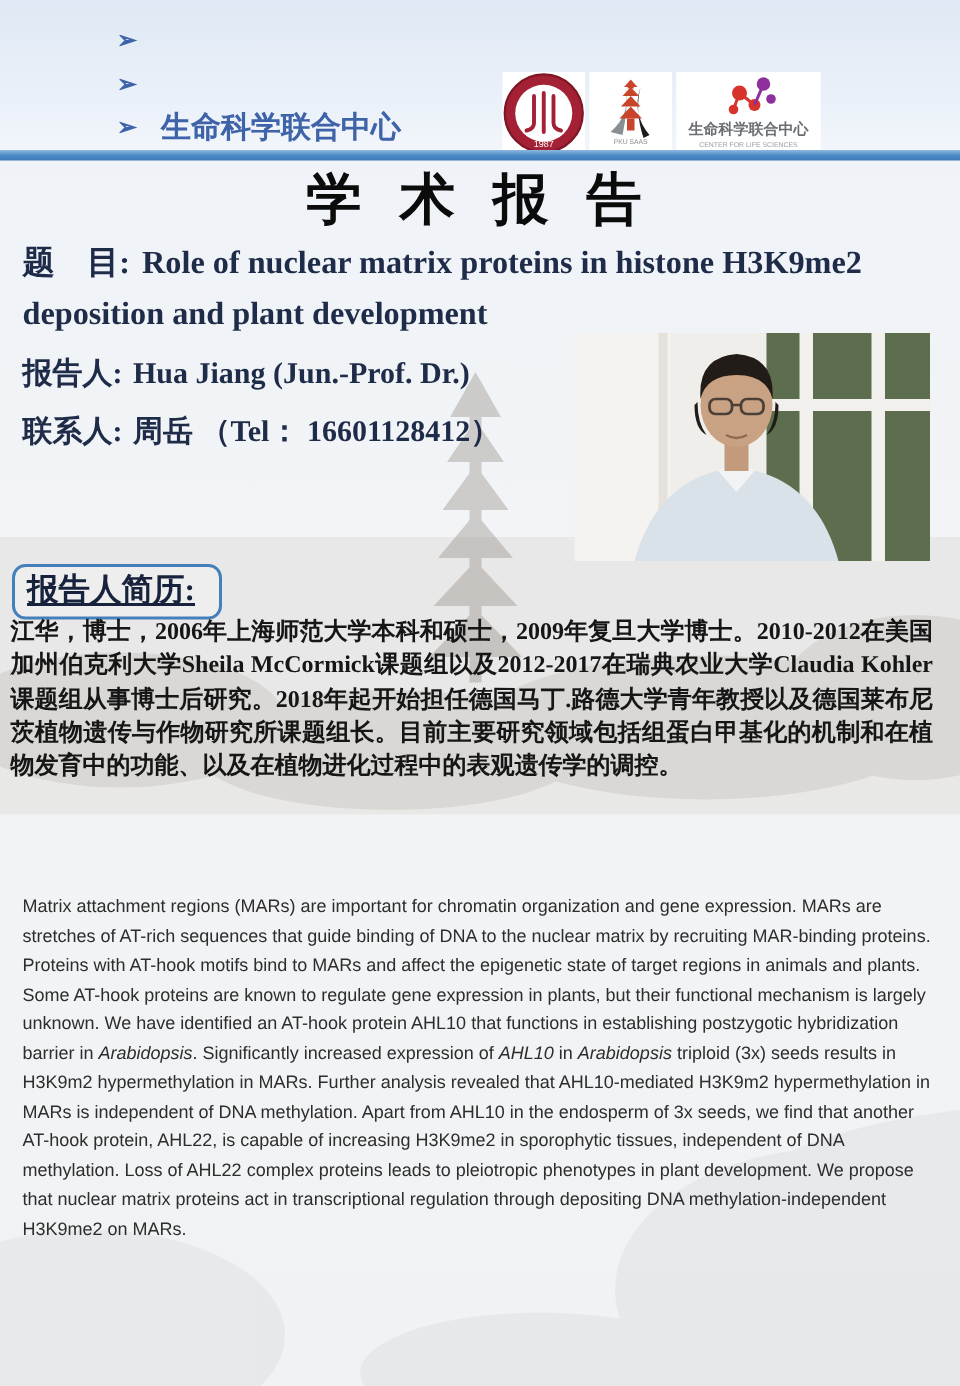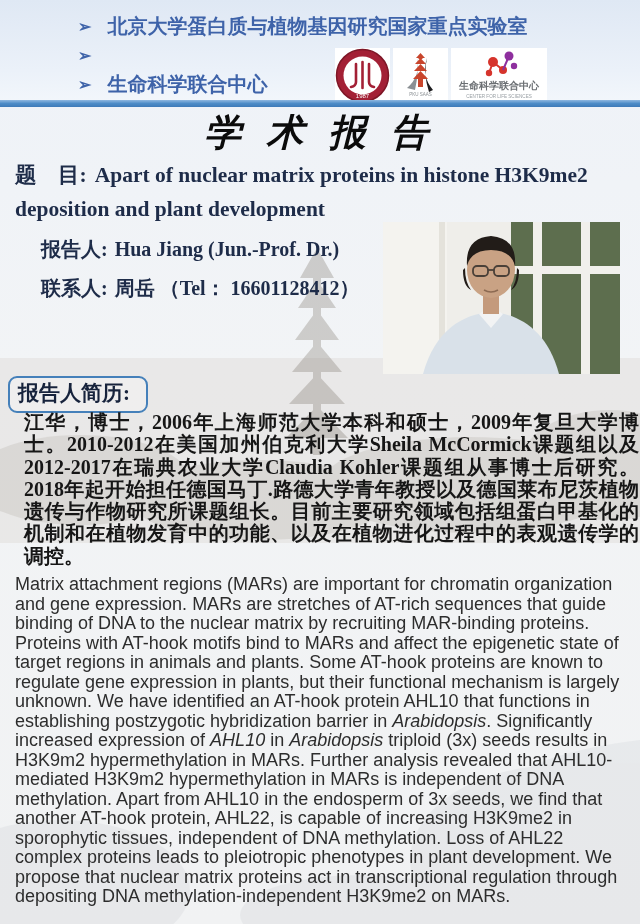--- a/index.html
+++ b/index.html
@@ -15,41 +15,41 @@
   .bullets{position:absolute;left:78px;top:12px;}
   .bullet-row{display:flex;align-items:center;height:29px;font-size:20px;font-weight:600;color:#3e63a9;white-space:nowrap;}
   .arrow{font-size:16px;margin-right:16px;color:#3e63a9;}
   .logos{position:absolute;left:335px;top:48px;display:flex;align-items:flex-start;}
   .logo-tile{background:#ffffff;margin-right:3px;}
   
   .divider{position:absolute;left:0;top:100px;width:640px;height:7px;z-index:2;
     background:linear-gradient(180deg,#8fb8e0 0%,#4d8cc7 50%,#3d7ab8 100%);}
   
   .main-title{position:absolute;left:0;top:108px;width:640px;margin:0;text-align:center;z-index:2;
-    font-size:37px;font-weight:bold;color:#0b0b0b;letter-spacing:8px;font-style:italic;}
+    font-size:37px;font-weight:bold;color:#0b0b0b;letter-spacing:8px;}
   
   .talk{position:absolute;left:15px;top:158px;width:614px;margin:0;z-index:2;
     font-size:21.5px;font-weight:bold;color:#1e2c49;line-height:34px;}
   .talk-label{margin-right:8px;}
   
   .info-col{position:absolute;left:15px;top:230px;width:370px;z-index:2;}
   .info-row{height:38.5px;line-height:38.5px;white-space:nowrap;font-size:20px;font-weight:bold;color:#1e2c49;}
-  .info-label{margin-right:7px;margin-left:26px;}
+  .info-label{margin-right:7px;}
   .photo{position:absolute;left:383px;top:222px;z-index:2;}
   
   .chip{position:absolute;z-index:2;display:inline-block;border:2.5px solid #4580ba;border-radius:9px;
     padding:1px 16px 4px 8px;font-size:21px;font-weight:bold;color:#17233c;background:rgba(255,255,255,0.28);}
-  .chip-bio{left:8px;top:376px;}
+  .chip-bio{left:8px;top:376px;text-decoration:underline;}
   .chip-abs{left:8px;top:524px;}
   
-  .bio-text{position:absolute;left:24px;top:411px;width:615px;margin:0;z-index:2;
-    font-size:20px;font-weight:bold;color:#161616;line-height:22.3px;text-align:justify;}
+  .bio-text{position:absolute;left:7px;top:411px;width:615px;margin:0;z-index:2;
+    font-size:16px;font-weight:bold;color:#161616;line-height:22.3px;text-align:justify;}
   
-  .abstract-text{position:absolute;left:15px;top:575px;width:612px;margin:0;z-index:2;
-    font-family:"Liberation Sans","DejaVu Sans",sans-serif;font-size:18px;color:#2d2d2d;line-height:19.5px;}
+  .abstract-text{position:absolute;left:15px;top:595px;width:612px;margin:0;z-index:2;
+    font-family:"Liberation Sans","DejaVu Sans",sans-serif;font-size:12px;color:#2d2d2d;line-height:19.5px;}
 </style>
 </head>
 <body>
 
 <div class="page">
 
   <svg class="watermark" width="640" height="924" viewBox="0 0 640 924">
     <rect x="0" y="358" width="640" height="185" fill="#b9b0a4" opacity="0.16"></rect>
     <g opacity="0.14" fill="#857c6f">
       <ellipse cx="80" cy="480" rx="110" ry="45"></ellipse>
@@ -71,21 +71,20 @@
       <ellipse cx="560" cy="860" rx="150" ry="95"></ellipse>
       <path d="M640,740 q-170,20 -190,110 q130,50 190,10 z"></path>
       <ellipse cx="360" cy="915" rx="120" ry="40"></ellipse>
     </g>
   </svg>
 
   <div class="header">
     <div class="bullets">
       <div class="bullet-row">
         <span class="arrow">➢</span>
-        <span>北京大学蛋白质与植物基因研究国家重点实验室</span>
       </div>
       <div class="bullet-row">
         <span class="arrow">➢</span>
       </div>
       <div class="bullet-row">
         <span class="arrow">➢</span>
         <span>生命科学联合中心</span>
       </div>
     </div>
 
@@ -134,21 +133,21 @@
         <text x="48" y="50" text-anchor="middle" font-size="4.6" fill="#9aa0a5" font-family="Liberation Sans, sans-serif">CENTER FOR LIFE SCIENCES</text>
       </svg>
     </div>
   </div>
 
   <div class="divider"></div>
 
   <h1 class="main-title">学 术 报 告</h1>
 
   <p class="talk">
-    <span class="talk-label">题　目:</span><span>Apart of nuclear matrix proteins in histone H3K9me2 deposition and plant development</span>
+    <span class="talk-label">题　目:</span><span>Role of nuclear matrix proteins in histone H3K9me2 deposition and plant development</span>
   </p>
 
   <div class="info-col">
     <div class="info-row">
       <span class="info-label">报告人:</span><span>Hua Jiang (Jun.-Prof. Dr.)</span>
     </div>
     <div class="info-row">
       <span class="info-label">联系人:</span><span>周岳 （Tel： 16601128412）</span>
     </div>
   </div>

